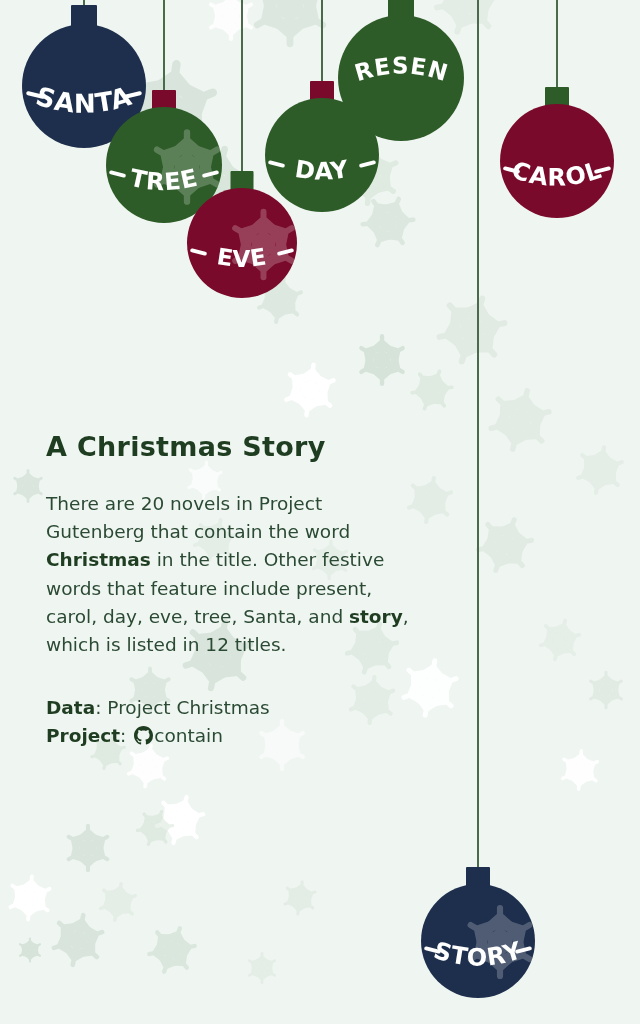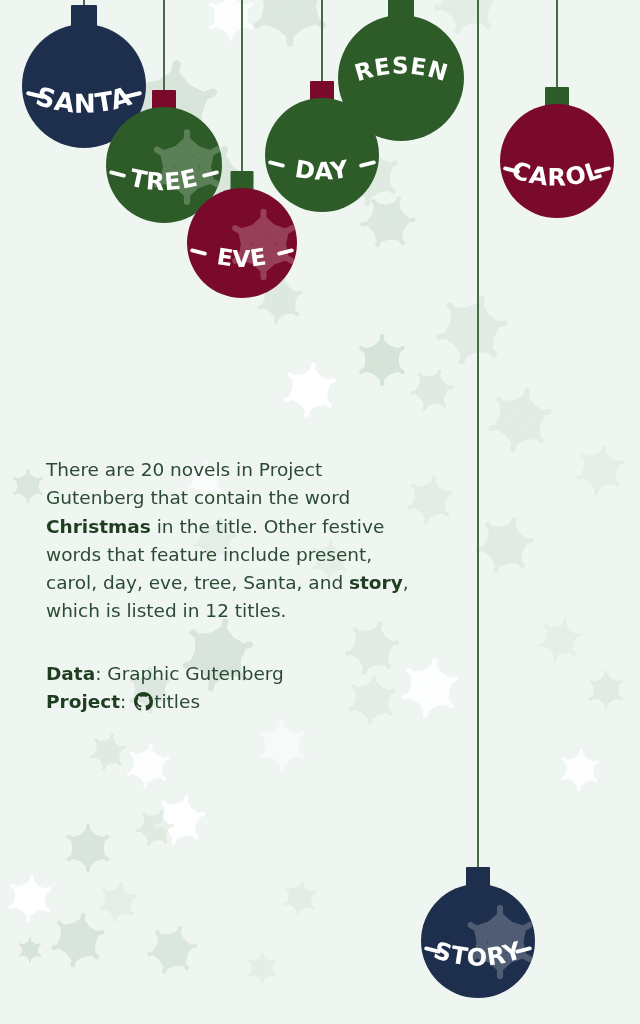--- a/index.html
+++ b/index.html
@@ -2772,25 +2772,26 @@
             <path id="arc6" d="M 11.399999999999999 89.96000000000001 Q 57 107.06 102.6 89.96000000000001" fill="none"></path>
           </defs>
           <text font-size="24"><textPath href="#arc6" xlink:href="#arc6" startOffset="50%" text-anchor="middle">STORY</textPath></text>
         </svg>
         <div class="tick" style="width: 17px; top: 80.84px; left: 3px; transform: rotate(14deg);"></div>
         <div class="tick" style="width: 17px; top: 80.84px; left: 94px; transform: rotate(-14deg);"></div>
       </div>
     </div>
 
   <div id="textblock">
+    <div id="title">A Christmas Story</div>
     <p id="body"><span>There are 20 novels in Project Gutenberg that contain the word </span><b>Christmas</b><span> in the title. Other festive words that feature include present, carol, day, eve, tree, Santa, and </span><b>story</b><span>, which is listed in 12 titles.</span></p>
     <div id="credits">
       <div>
-        <b>Data</b><span>: </span><span>Graphic Gutenberg</span>
+        <b>Data</b><span>: </span><span>Project Christmas</span>
       </div>
       <div>
         <b>Project</b><span>: </span><span class="gh"><svg width="19" height="19" viewBox="0 0 16 16" aria-hidden="true">
               <path fill="#1f3d20" d="M8 0C3.58 0 0 3.58 0 8c0 3.54 2.29 6.53 5.47 7.59.4.07.55-.17.55-.38 0-.19-.01-.82-.01-1.49-2.01.37-2.53-.49-2.69-.94-.09-.23-.48-.94-.82-1.13-.28-.15-.68-.52-.01-.53.63-.01 1.08.58 1.23.82.72 1.21 1.87.87 2.33.66.07-.52.28-.87.51-1.07-1.78-.2-3.64-.89-3.64-3.95 0-.87.31-1.59.82-2.15-.08-.2-.36-1.02.08-2.12 0 0 .67-.21 2.2.82.64-.18 1.32-.27 2-.27s1.36.09 2 .27c1.53-1.04 2.2-.82 2.2-.82.44 1.1.16 1.92.08 2.12.51.56.82 1.27.82 2.15 0 3.07-1.87 3.75-3.65 3.95.29.25.54.73.54 1.48 0 1.07-.01 1.93-.01 2.2 0 .21.15.46.55.38A8.01 8.01 0 0 0 16 8c0-4.42-3.58-8-8-8z"></path>
-            </svg></span><span>titles</span>
+            </svg></span><span>contain</span>
       </div>
     </div>
   </div>
 </div>
 
 </body></html>

